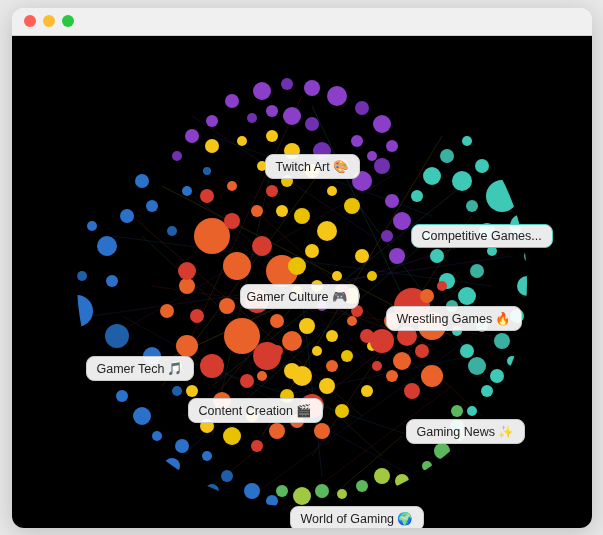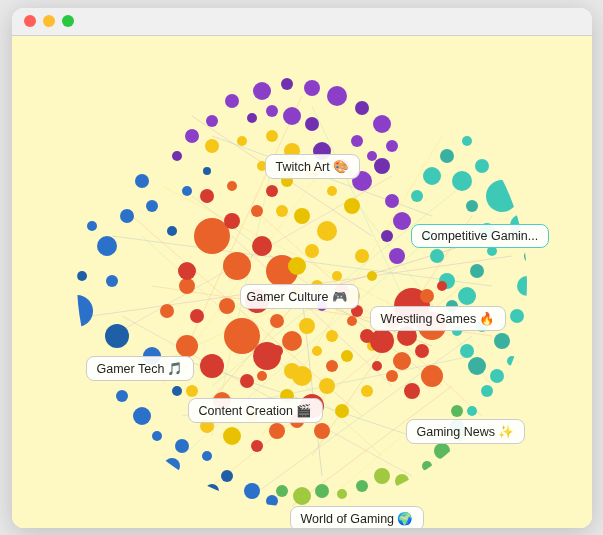--- a/index.html
+++ b/index.html
@@ -35,21 +35,21 @@
       width: 12px; height: 12px;
       border-radius: 50%;
     }
     .dot-red { background: #ff5f57; }
     .dot-yellow { background: #febc2e; }
     .dot-green { background: #28c840; }
     .graph-area {
       position: relative;
       width: 100%;
       height: calc(100% - 28px);
-      background: #fef9c3;
+      background: #000000;
       overflow: hidden;
     }
     .graph-area svg {
       position: absolute;
       top: 0; left: 0;
       width: 100%;
       height: 100%;
     }
     .label-box {
       position: absolute;
@@ -316,28 +316,28 @@
         <circle cx="250" cy="340" r="5" fill="#e8622a"></circle>
         <circle cx="280" cy="335" r="8" fill="#f5c518"></circle>
       </g>
     </svg>
 
     <div class="label-box" style="left:253px; top:118px;">
       <span>Twitch Art 🎨</span>
     </div>
 
     <div class="label-box cyan-border" style="left:399px; top:188px;">
-      <span>Competitive Gamin...</span>
+      <span>Competitive Games...</span>
     </div>
 
     <div class="label-box" style="left:228px; top:248px;padding-left:6px;">
       <span>Gamer Culture 🎮</span>
     </div>
 
-    <div class="label-box" style="left:358px; top:270px;">
+    <div class="label-box" style="left:374px; top:270px;">
       <span>Wrestling Games 🔥</span>
     </div>
 
     <div class="label-box" style="left:74px; top:320px;">
       <span>Gamer Tech 🎵</span>
     </div>
 
     <div class="label-box" style="left:176px; top:362px;">
       <span>Content Creation 🎬</span>
     </div>

